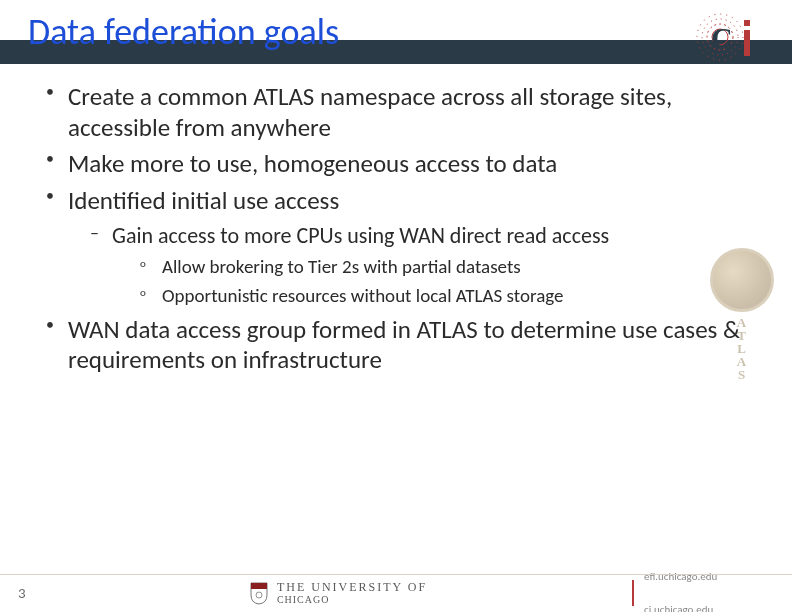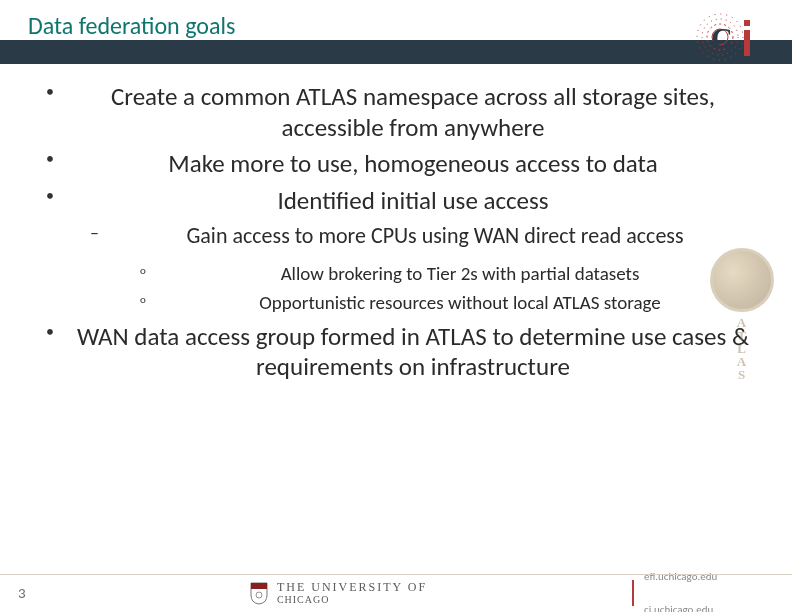--- a/index.html
+++ b/index.html
@@ -17,37 +17,36 @@
   }
   .header-band {
     position: absolute;
     left: 0; right: 0; top: 40px; height: 24px;
     background: #2a3a46;
     z-index: 0;
   }
   .title {
     position: relative;
     z-index: 1;
-    font-size: 24px;
+    font-size: 36px;
     font-weight: 400;
-    color: #0f766e;
+    color: #1d4ed8;
     line-height: 1.0;
     padding-top: 2px;
   }
   .logo-ci {
     position: relative;
     z-index: 1;
     width: 74px; height: 54px;
     margin-top: -2px;
   }
 
   
   .content {
     padding: 14px 34px 0 44px;
-    text-align: center;
   }
   ul.level1 { list-style: none; }
   ul.level1 > li {
     position: relative;
     padding-left: 24px;
     margin-bottom: 6px;
     font-size: 25px;
     line-height: 1.22;
     color: #2b2b2b;
   }
@@ -69,21 +68,21 @@
     color: #2b2b2b;
   }
   ul.level2 > li::before {
     content: "–";
     position: absolute;
     left: 0; top: 0;
     font-size: 18px;
     color: #333;
   }
 
-  ul.level3 { list-style: none; margin: 12px 0 4px 28px; }
+  ul.level3 { list-style: none; margin: 5px 0 4px 28px; }
   ul.level3 > li {
     position: relative;
     padding-left: 22px;
     margin-bottom: 4px;
     font-size: 19px;
     line-height: 1.3;
     color: #2b2b2b;
   }
   ul.level3 > li::before {
     content: "o";

